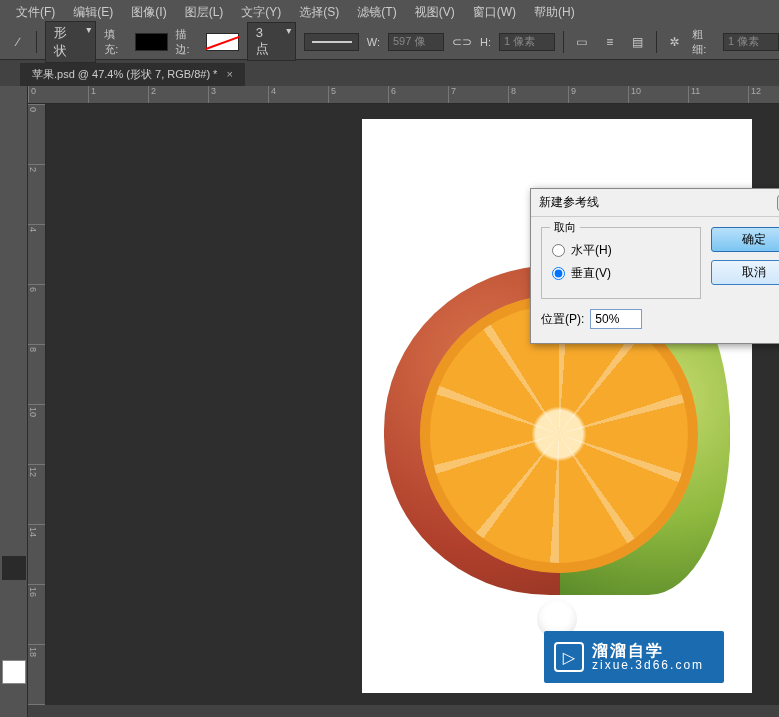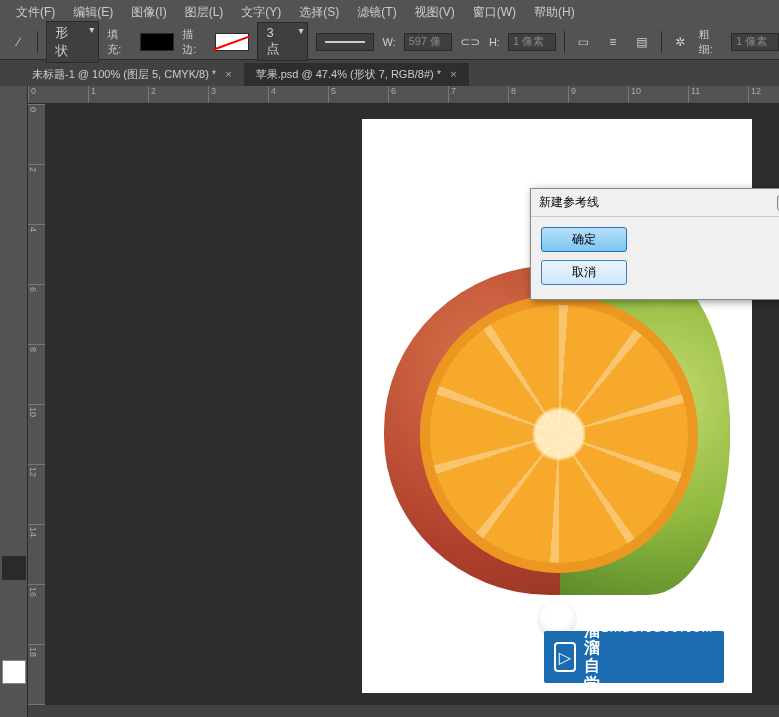--- a/index.html
+++ b/index.html
@@ -8,21 +8,21 @@
     .menubar { background: #535353; height: 24px; display: flex; align-items: center; padding-left: 8px; gap: 2px; }
     .menubar-item { padding: 3px 8px; cursor: pointer; }
     
     .options-bar { background: #535353; height: 36px; display: flex; align-items: center; padding-left: 8px; gap: 8px; border-bottom: 1px solid #2a2a2a; }
     .dropdown-small { background: #3f3f3f; border: 1px solid #2a2a2a; padding: 2px 18px 2px 8px; position: relative; font-size: 13px; }
     .dropdown-small::after { content: "▾"; position: absolute; right: 4px; top: 2px; font-size: 10px; }
     .opt-label { font-size: 11px; color: #ccc; }
     .swatch { width: 36px; height: 18px; border: 1px solid #2a2a2a; background: #000; }
     .stroke-swatch { width: 36px; height: 18px; border: 1px solid #2a2a2a; background: #fff; position: relative; }
     .stroke-swatch::after { content: ""; position: absolute; width: 120%; height: 2px; background: red; top: 50%; left: -10%; transform: rotate(-20deg); }
-    .num-input { background: #3f3f3f; border: 1px solid #2a2a2a; color: #888; width: 48px; padding: 2px 4px; font-size: 11px; }
+    .num-input { background: #3f3f3f; border: 1px solid #2a2a2a; color: #888; width: 56px; padding: 2px 4px; font-size: 11px; }
     .line-style { width: 60px; height: 18px; background: #3f3f3f; border: 1px solid #2a2a2a; display: flex; align-items: center; justify-content: center; }
     .line-style-inner { width: 40px; height: 2px; background: #ccc; }
     .icon-btn { width: 22px; height: 22px; display: flex; align-items: center; justify-content: center; color: #ccc; cursor: pointer; }
     .divider { width: 1px; height: 22px; background: #2a2a2a; }
     
     .tabs-bar { background: #424242; height: 26px; display: flex; align-items: flex-end; padding-left: 20px; }
     .tab { padding: 4px 12px; font-size: 11px; color: #ccc; background: #424242; cursor: pointer; position: relative; }
     .tab.active { background: #2e2e2e; }
     .tab-close { margin-left: 6px; color: #aaa; }
     
@@ -43,21 +43,21 @@
     .fruit-wrap { position: absolute; top: 120px; left: 22px; width: 346px; height: 390px; }
     .stem { position: absolute; top: -10px; left: 150px; width: 24px; height: 44px; background: #6b5a3a; border-radius: 50% 50% 40% 40%; transform: rotate(18deg); }
     .apple-red { position: absolute; top: 26px; left: 0; width: 346px; height: 330px; border-radius: 50% 50% 48% 48%; background: radial-gradient(circle at 30% 30%, #d9734a, #b0402c 55%, #7a2a1c); }
     .apple-green { position: absolute; top: 26px; left: 176px; width: 170px; height: 330px; border-radius: 0 50% 48% 0; background: radial-gradient(circle at 60% 40%, #c6db6f, #8fb93f 55%, #5a8a2a); }
     .orange-slice { position: absolute; top: 56px; left: 36px; width: 278px; height: 278px; border-radius: 50%; background: radial-gradient(circle at 50% 50%, #ffe9b8 0 12%, #f7a92b 14% 100%); box-shadow: inset 0 0 0 10px rgba(230,140,30,.6); overflow: hidden; }
     .orange-slice::before { content:""; position:absolute; inset:10px; border-radius:50%; background: repeating-conic-gradient(rgba(255,255,255,.32) 0 4deg, rgba(0,0,0,0) 4deg 36deg); }
     .indent { position: absolute; bottom: -10px; left: 50%; width: 40px; height: 40px; background: #fff; border-radius: 50%; transform: translateX(-50%); box-shadow: 0 -4px 8px rgba(0,0,0,.1) inset; }
     
     .watermark { position: absolute; bottom: 10px; right: 28px; height: 52px; width: 180px; background: #1a6bb0; display: flex; align-items: center; gap: 8px; padding: 0 10px; color: #fff; border-radius: 2px; }
     .watermark-icon { width: 30px; height: 30px; border: 2px solid #fff; border-radius: 4px; display: flex; align-items: center; justify-content: center; font-size: 16px; }
-    .watermark-text { display: flex; flex-direction: row; line-height: 1.1; }
+    .watermark-text { display: flex; flex-direction: column; line-height: 1.1; }
     .watermark-text .big { font-size: 16px; font-weight: bold; letter-spacing: 2px; }
     .watermark-text .small { font-size: 12px; letter-spacing: 2px; }
     
     .dialog { position: absolute; top: 188px; left: 530px; width: 278px; background: #f0f0f0; border: 1px solid #888; box-shadow: 2px 2px 8px rgba(0,0,0,.4); color: #000; font-size: 12px; }
     .dialog-title { padding: 5px 8px; font-size: 12px; display: flex; justify-content: space-between; align-items: center; border-bottom: 1px solid #ccc; }
     .dialog-close { width: 22px; height: 16px; border: 1px solid #888; border-radius: 3px; display: flex; align-items: center; justify-content: center; font-size: 10px; background: #e5e5e5; cursor: pointer; }
     .dialog-body { display: flex; padding: 10px 10px 14px 10px; gap: 10px; }
     .fieldset { border: 1px solid #bbb; padding: 8px 10px 10px; position: relative; flex: 1; }
     .fieldset-legend { position: absolute; top: -8px; left: 8px; background: #f0f0f0; padding: 0 4px; font-size: 11px; }
     .radio-row { display: flex; align-items: center; gap: 6px; margin: 6px 0; font-size: 12px; }
@@ -108,24 +108,20 @@
   <span class="icon-btn">▭</span>
   <span class="icon-btn">≡</span>
   <span class="icon-btn">▤</span>
   <div class="divider"></div>
   <span class="icon-btn">✲</span>
   <span class="opt-label">粗细:</span>
   <input class="num-input" value="1 像素" style="">
 </div>
 
 <div class="tabs-bar">
-  <div class="tab">
-    <span>未标题-1 @ 100% (图层 5, CMYK/8) *</span>
-    <span class="tab-close">×</span>
-  </div>
   <div class="tab active">
     <span>苹果.psd @ 47.4% (形状 7, RGB/8#) *</span>
     <span class="tab-close">×</span>
   </div>
 </div>
 
 <div class="workspace">
   <div class="left-tools">
     <div class="tool-slot"></div>
     <div class="tool-slot"></div>
@@ -203,18 +199,35 @@
 
   <div class="status-strip"></div>
 </div>
 
 <div class="dialog">
   <div class="dialog-title">
     <span>新建参考线</span>
     <span class="dialog-close">✕</span>
   </div>
   <div class="dialog-body">
+    <div class="dlg-left-wrap">
+      <div class="fieldset">
+        <div class="fieldset-legend">取向</div>
+        <label class="radio-row">
+          <input type="radio" name="orient" style="">
+          <span>水平(H)</span>
+        </label>
+        <label class="radio-row">
+          <input type="radio" name="orient" checked="" style="">
+          <span>垂直(V)</span>
+        </label>
+      </div>
+      <div class="pos-row">
+        <span>位置(P):</span>
+        <input class="pos-input" value="50%" style="">
+      </div>
+    </div>
     <div class="dlg-btn-col">
       <div class="dlg-btn primary">确定</div>
       <div class="dlg-btn">取消</div>
     </div>
   </div>
 </div>
 
 </body></html>

